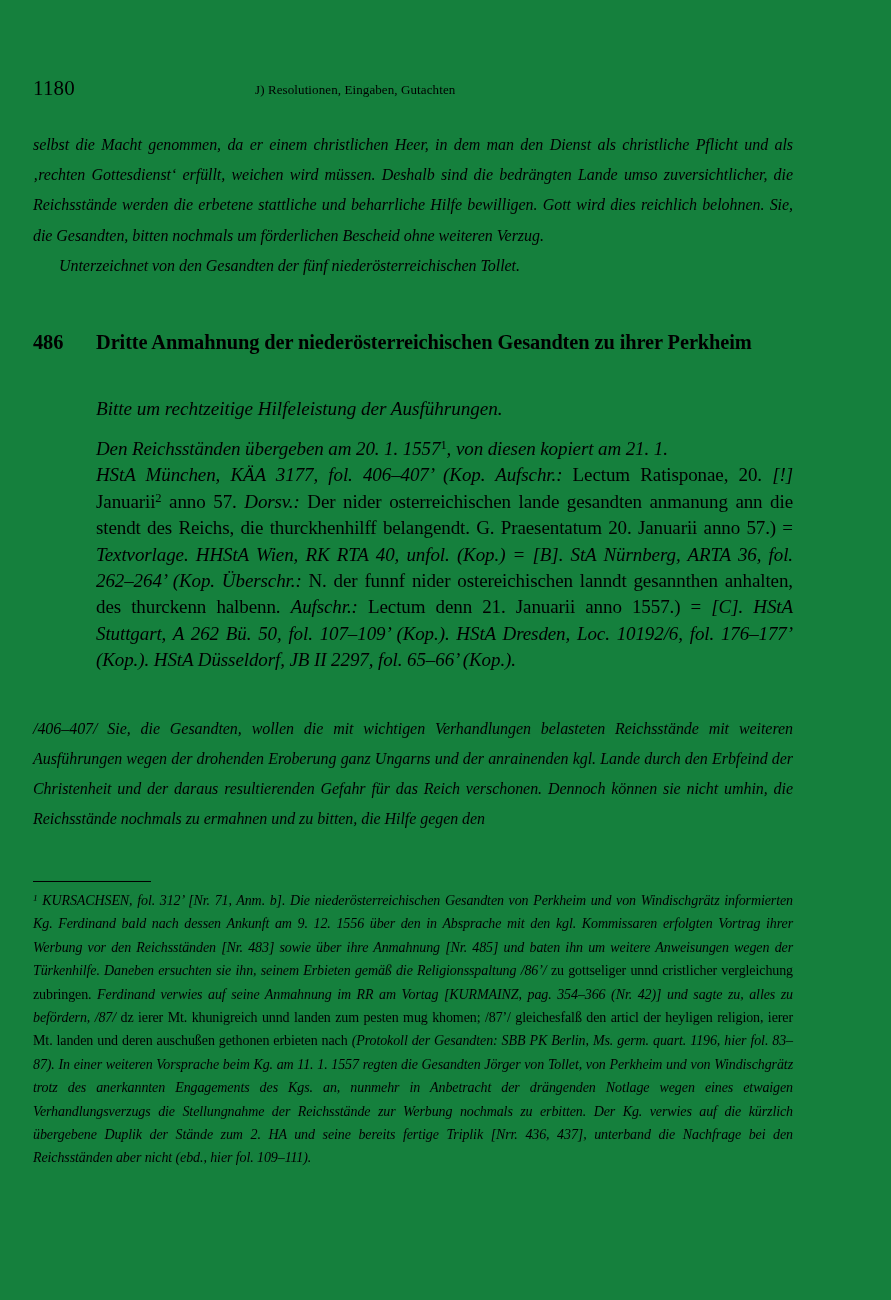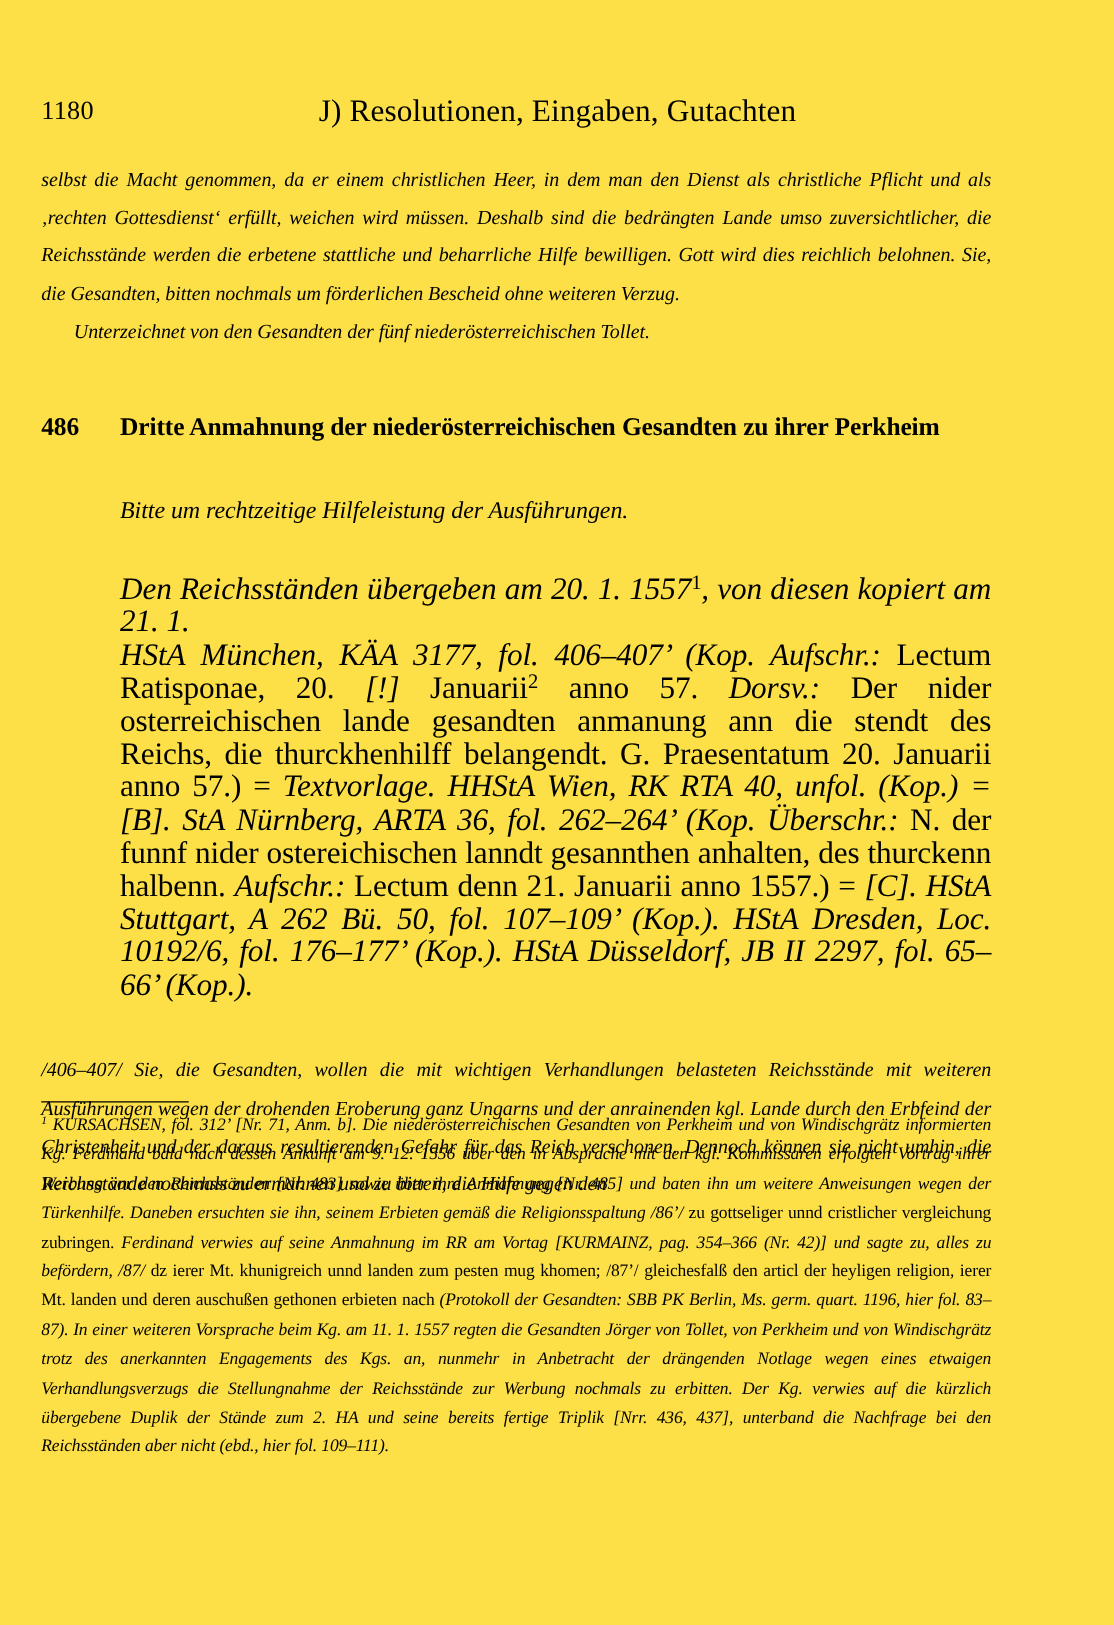--- a/index.html
+++ b/index.html
@@ -9,21 +9,21 @@
   }
   body {
     font-family: "Liberation Serif", "DejaVu Serif", serif;
     color: #000000;
     -webkit-font-smoothing: antialiased;
   }
   .page {
     position: relative;
     width: 891px;
     height: 1300px;
-    background: #fde047;
+    background: #15803d;
     overflow: hidden;
     box-sizing: border-box;
   }
   .content {
     position: absolute;
     left: 33px;
     top: 0;
     width: 760px;
   }
 
@@ -39,21 +39,21 @@
     position: absolute;
     left: 0;
     top: 0;
     font-size: 21px;
     letter-spacing: 0.2px;
   }
   .head-title {
     position: absolute;
     left: 222px;
     top: 2px;
-    font-size: 25px;
+    font-size: 13px;
     letter-spacing: 0.1px;
   }
 
   
   .regest {
     font-style: italic;
     font-size: 16px;
     line-height: 30.2px;
     text-align: justify;
     margin: 0;
@@ -86,24 +86,24 @@
     width: 697px;
   }
   .kopfregest {
     font-style: italic;
     font-size: 19.2px;
     line-height: 28px;
     margin-top: 38px;
     letter-spacing: -0.05px;
   }
   .apparatus {
-    font-size: 25px;
+    font-size: 19px;
     line-height: 26.4px;
     text-align: justify;
-    margin-top: 36px;
+    margin-top: 13px;
     letter-spacing: -0.1px;
   }
   .apparatus i { font-style: italic; }
 
   .body-regest {
     margin-top: 40px;
   }
 
   
   .footnotes {

